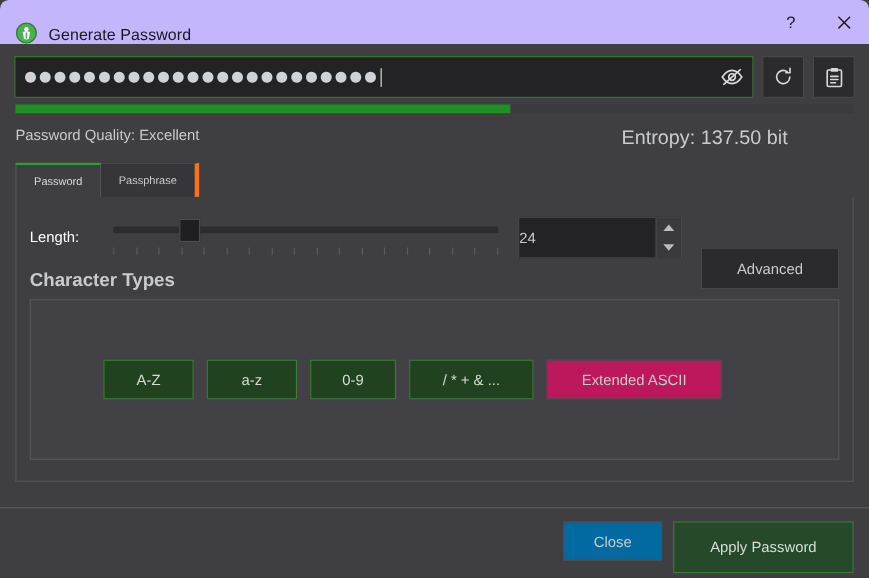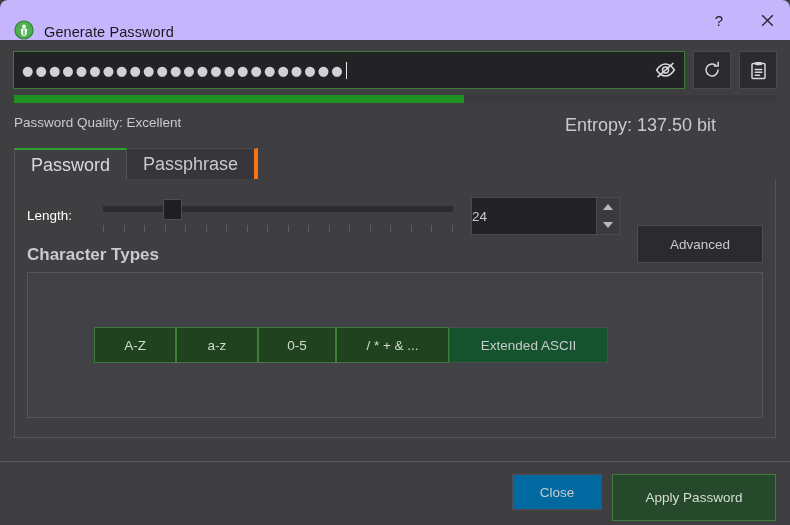--- a/index.html
+++ b/index.html
@@ -164,21 +164,21 @@
     left: 14px; top: 148px;
     display: flex;
     align-items: flex-end;
     height: 32px;
   }
   .tab {
     height: 32px;
     padding: 0 16px;
     display: flex;
     align-items: center;
-    font-size: 18px;
+    font-size: 10px;
     color: #c8cacd;
     box-sizing: border-box;
     background: #3f3f42;
   }
   .tab.active {
     background: #3f3f42;
     border-top: 2px solid #2f9e32;
     border-left: 1px solid #55555a;
     border-right: 1px solid #55555a;
     color: #d8dade;
@@ -331,29 +331,29 @@
     display: flex;
     align-items: flex-start;
   }
   .ct-btn {
     height: 36px;
     display: flex;
     align-items: center;
     justify-content: center;
     font-size: 13.5px;
     box-sizing: border-box;
-    margin-right: 0;
+    margin-right: 12px;
   }
   .ct-btn.on {
     background: #21421f;
     border: 1px solid #3f7b3c;
     color: #d3dcd1;
   }
   .ct-btn.off {
-    background: #14532d;
+    background: #be185d;
     border: 1px solid #4d4d51;
     color: #c8cacd;
   }
   .w-az  { width: 82px; }
   .w-0   { width: 78px; }
   .w-sym { width: 113px; }
   .w-ext { width: 159px; margin-right: 0; }
 
   
   .footer-sep {
@@ -491,21 +491,21 @@
     </div>
   </div>
 
   <div class="advanced-btn">Advanced</div>
 
   <div class="ct-title">Character Types</div>
   <div class="ct-frame"></div>
   <div class="ct-buttons">
     <div class="ct-btn on w-az">A-Z</div>
     <div class="ct-btn on w-az">a-z</div>
-    <div class="ct-btn on w-0">0-5</div>
+    <div class="ct-btn on w-0">0-9</div>
     <div class="ct-btn on w-sym">/ * + &amp; ...</div>
     <div class="ct-btn off w-ext">Extended ASCII</div>
   </div>
 
   <div class="footer-sep"></div>
   <div class="btn-close">Close</div>
   <div class="btn-apply">Apply Password</div>
 
 </div>
 

